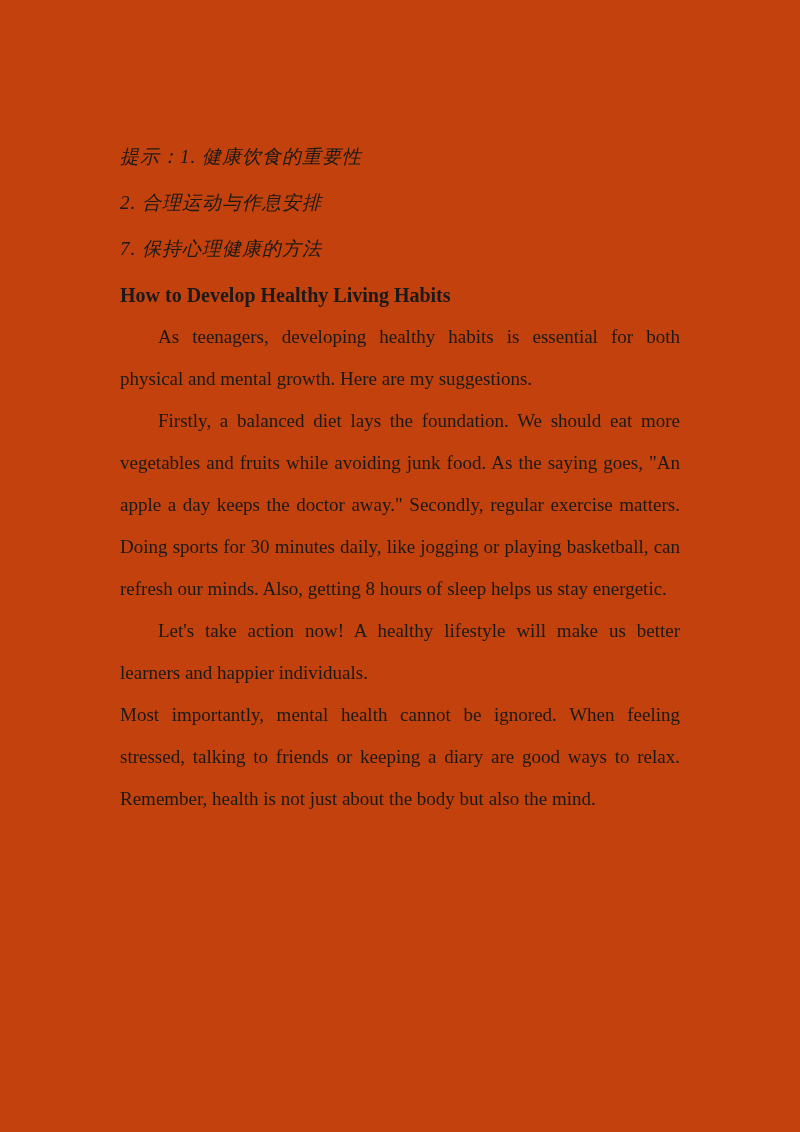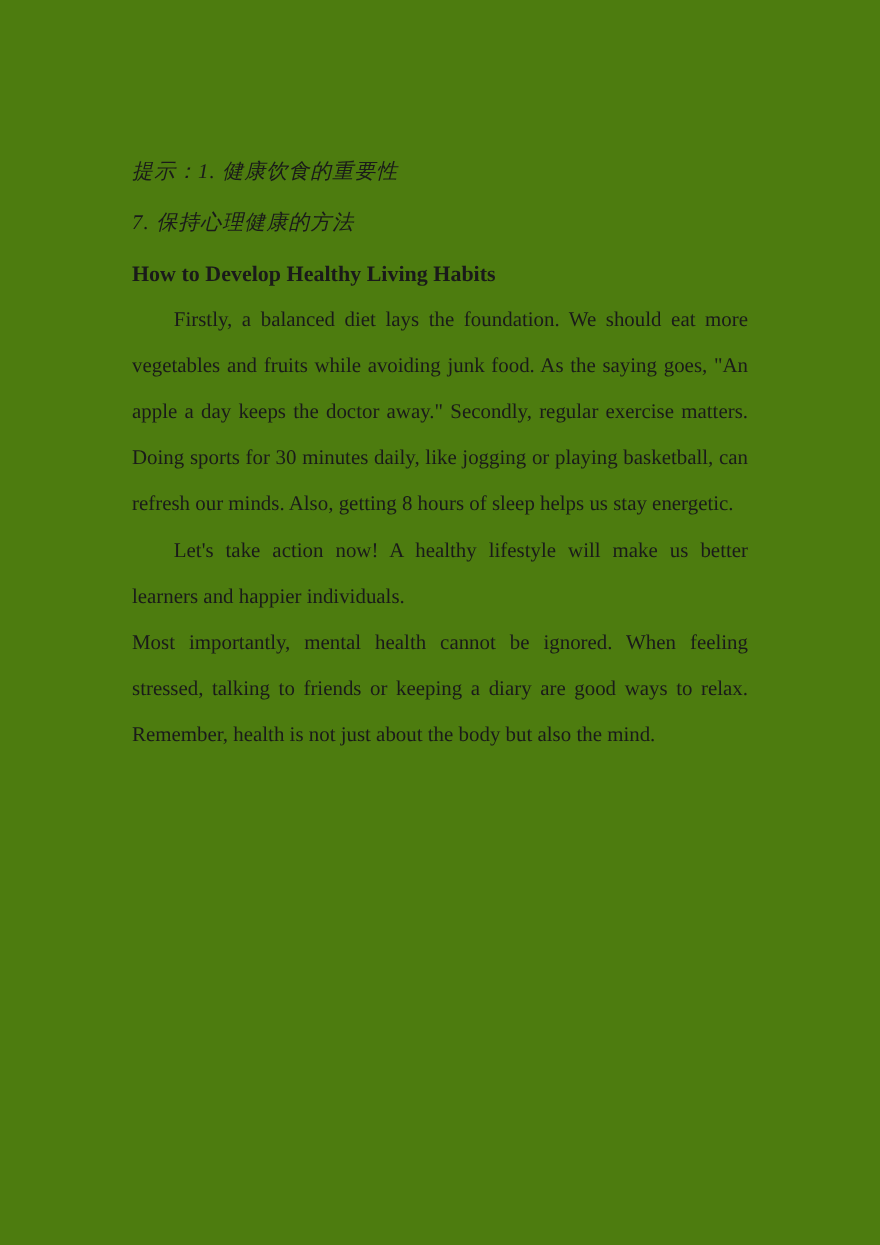--- a/index.html
+++ b/index.html
@@ -12,21 +12,21 @@
     height: 1132px;
     overflow: hidden;
     color: #1a1a1a;
     font-family: "Liberation Serif", "DejaVu Serif", serif;
   }
   .page {
     box-sizing: border-box;
     width: 800px;
     height: 1132px;
     padding: 136px 120px 0 120px;
-    background: #4d7c0f;
+    background: #c2410c;
   }
   .prompt-line {
     font-size: 19px;
     line-height: 42px;
     margin: 0 0 4px 0;
     letter-spacing: 1px;
     font-style: italic; 
   }
   .essay-title {
     font-size: 20px;
@@ -48,25 +48,27 @@
     text-indent: 0;
   }
 </style>
 </head>
 <body>
 
 <div class="page">
 
   <p class="prompt-line">提示：1. 健康饮食的重要性</p>
 
+  <p class="prompt-line">2. 合理运动与作息安排</p>
 
   <p class="prompt-line">7. 保持心理健康的方法</p>
 
   <h1 class="essay-title">How to Develop Healthy Living Habits</h1>
 
+  <p class="essay-paragraph indent">As teenagers, developing healthy habits is essential for both physical and mental growth. Here are my suggestions.</p>
 
   <p class="essay-paragraph indent">Firstly, a balanced diet lays the foundation. We should eat more vegetables and fruits while avoiding junk food. As the saying goes, "An apple a day keeps the doctor away." Secondly, regular exercise matters. Doing sports for 30 minutes daily, like jogging or playing basketball, can refresh our minds. Also, getting 8 hours of sleep helps us stay energetic.</p>
 
   <p class="essay-paragraph indent">Let's take action now! A healthy lifestyle will make us better learners and happier individuals.</p>
 
   <p class="essay-paragraph no-indent">Most importantly, mental health cannot be ignored. When feeling stressed, talking to friends or keeping a diary are good ways to relax. Remember, health is not just about the body but also the mind.</p>
 
 </div>
 
 </body></html>

